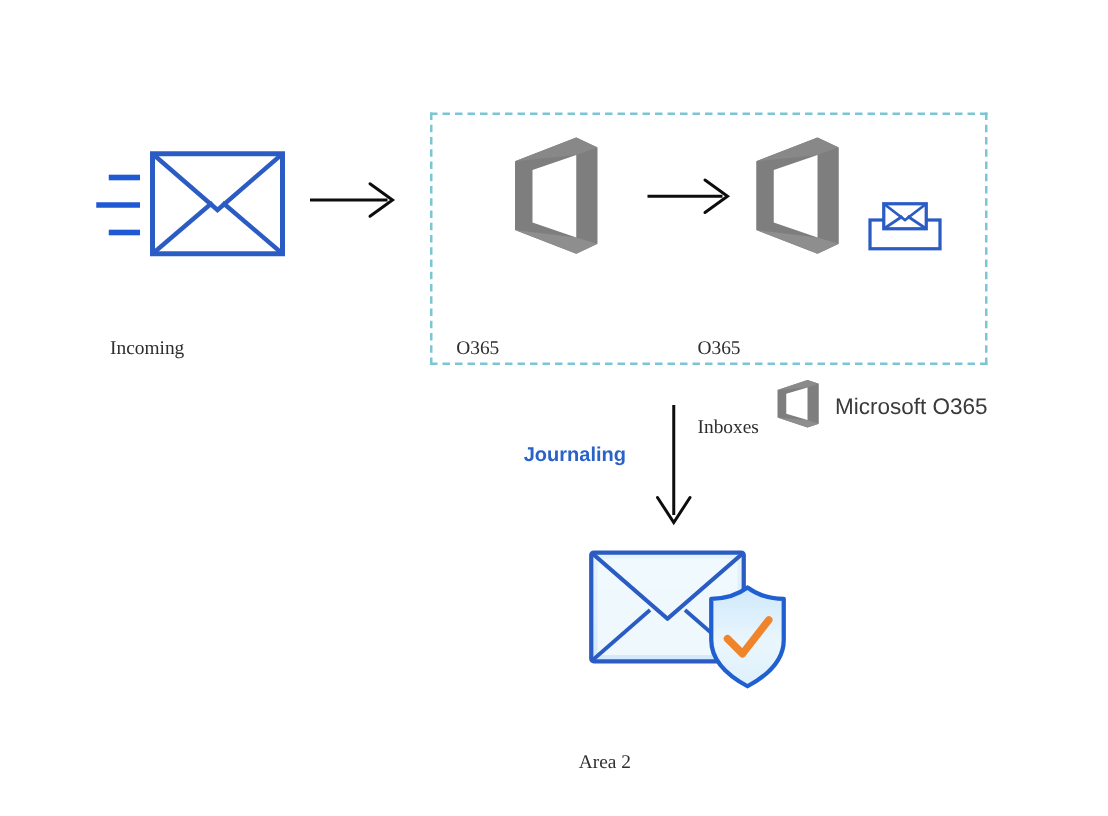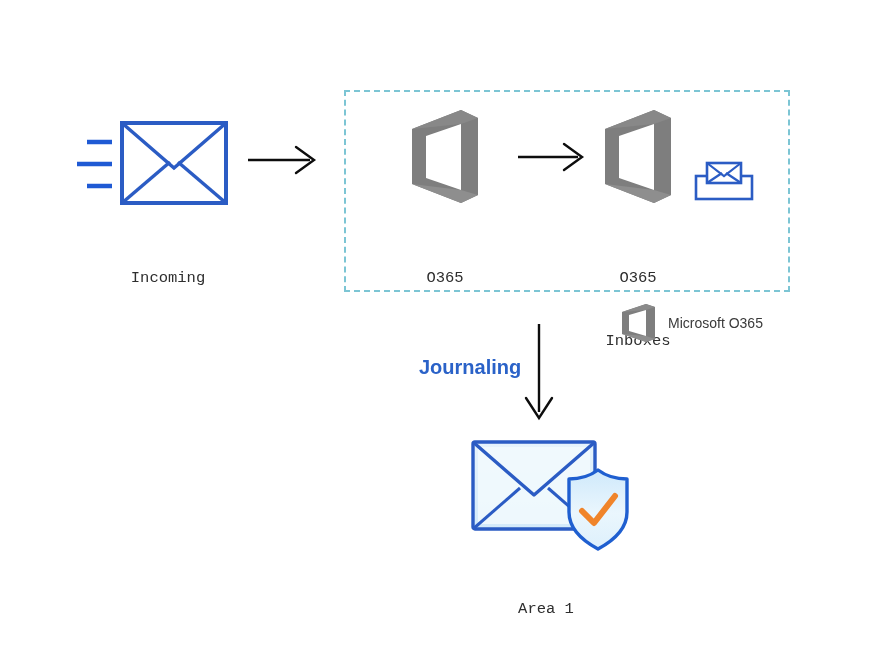--- a/index.html
+++ b/index.html
@@ -13,40 +13,39 @@
     position: relative;
     overflow: hidden;
     font-family: "Liberation Sans", sans-serif;
     color: #2b2b2b;
   }
   .node {
     position: absolute;
   }
   .caption {
     position: absolute;
-    text-align: center;
     font-size: 15.5px;
     line-height: 21px;
     color: #2e2e2e;
-    font-family: Liberation Mono, monospace;
+    font-family: Liberation Serif, serif;
     white-space: pre;
   }
   .caption-line {
     display: block;
   }
   .legend-label {
     position: absolute;
-    font-size: 14px;
+    font-size: 18px;
     color: #3a3a3a;
     white-space: nowrap;
     font-family: "Liberation Sans", sans-serif;
   }
   .journaling-label {
     position: absolute;
-    font-size: 20px;
+    font-size: 16px;
     font-weight: bold;
     color: #2a62c8;
     white-space: nowrap;
     font-family: "Liberation Sans", sans-serif;
   }
   .dashed-region {
     position: absolute;
     border: 2px dashed #7cc5d4;
     box-sizing: border-box;
     background: transparent;
@@ -185,15 +184,15 @@
                L159 80
                C159 98 143 110 130 117
                C117 110 101 98 101 80 Z" fill="url(#shieldGrad)" stroke="#1f5fd0" stroke-width="3.4" stroke-linejoin="round"></path>
 
       <path d="M114 79 L126 91 L147 64" fill="none" stroke="#f0842a" stroke-width="6" stroke-linecap="round" stroke-linejoin="round"></path>
     </g>
   </svg>
 </div>
 
 <div class="caption" style="left:463px; top:557px; width:166px;">
-  <span class="caption-line">Area 1</span>
+  <span class="caption-line">Area 2</span>
   
 </div>
 
 </body></html>

